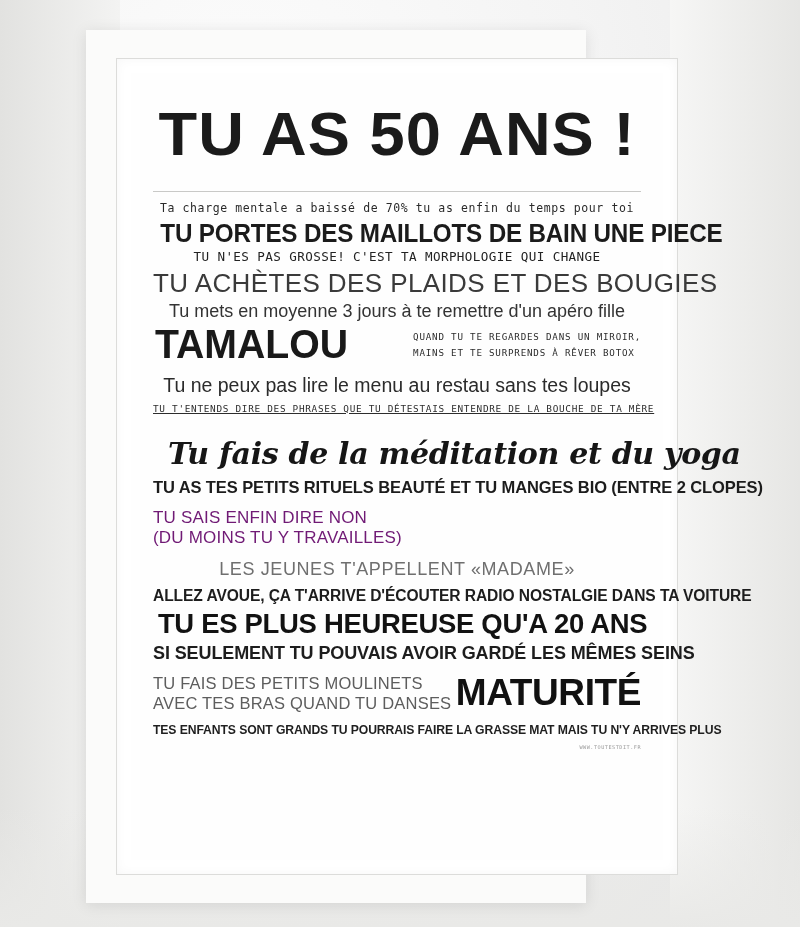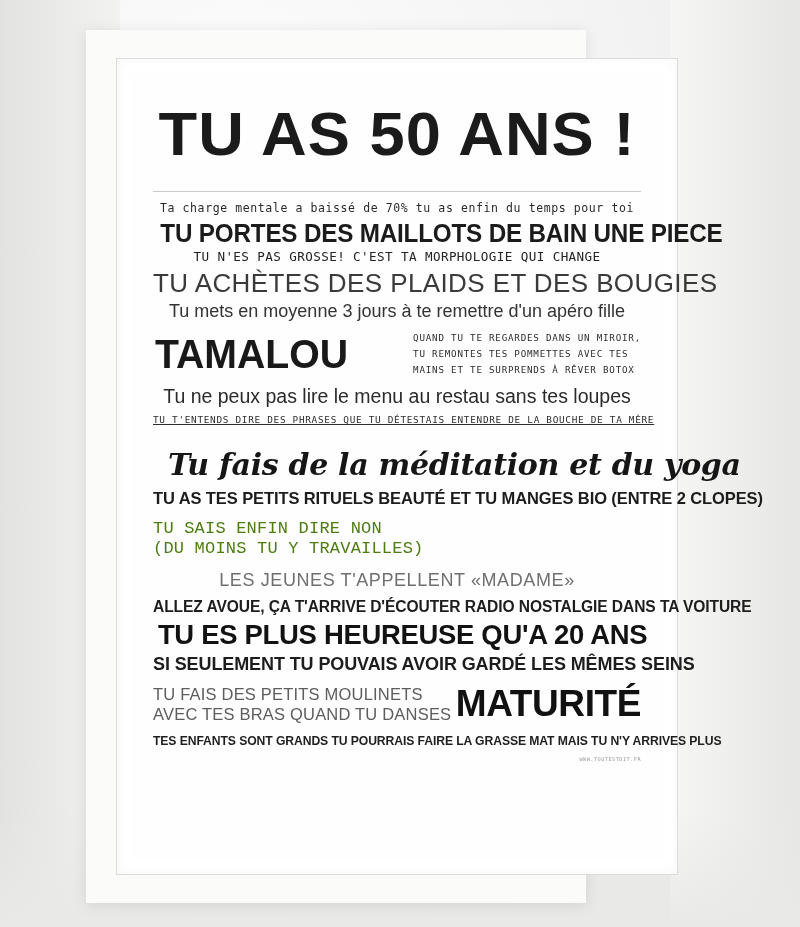--- a/index.html
+++ b/index.html
@@ -136,21 +136,21 @@
     letter-spacing: 0.4px;
     color: #3a3a3a;
     margin-bottom: 6px;
   }
   .l-thin {
     font-family: "Liberation Sans", sans-serif;
     font-weight: normal;
     font-size: 18px;
     letter-spacing: 0px;
     color: #333;
-    margin-bottom: 10px;
+    margin-bottom: 2px;
   }
 
   .row-split {
     display: flex;
     align-items: center;
     justify-content: space-between;
     margin-bottom: 9px;
   }
   .l-tamalou {
     font-family: "Liberation Sans", sans-serif;
@@ -208,24 +208,24 @@
   }
 
   .two-col {
     display: flex;
     align-items: center;
     justify-content: space-between;
     margin-bottom: 12px;
   }
   .col-left {
     text-align: left;
-    font-family: Liberation Mono, monospace;
+    font-family: Liberation Sans, sans-serif;
     font-size: 17px;
     line-height: 1.18;
-    color: #4d7c0f;
+    color: #701a75;
     letter-spacing: 0.2px;
   }
   .col-left span { display: block; white-space: nowrap; }
   .col-right {
     text-align: right;
     font-family: "Liberation Sans", sans-serif;
     font-weight: bold;
     font-size: 17.5px;
     line-height: 1.2;
     color: #161616;
@@ -330,21 +330,20 @@
           <div class="line l-mono-sm">Ta charge mentale a baissé de 70% tu as enfin du temps pour toi</div>
           <div class="line l-bold-cond">TU PORTES DES MAILLOTS DE BAIN UNE PIECE</div>
           <div class="line l-mono-md">TU N'ES PAS GROSSE! C'EST TA MORPHOLOGIE QUI CHANGE</div>
           <div class="line l-light-wide">TU ACHÈTES DES PLAIDS ET DES BOUGIES</div>
           <div class="line l-thin">Tu mets en moyenne 3 jours à te remettre d'un apéro fille</div>
 
           <div class="row-split">
             <div class="l-tamalou">TAMALOU</div>
             <div class="mini-block">
               <span>QUAND TU TE REGARDES DANS UN MIROIR,</span>
-              <span>TU REMONTES TES POMMETTES AVEC TES</span>
               <span>MAINS ET TE SURPRENDS À RÊVER BOTOX</span>
             </div>
           </div>
 
           <div class="line l-serif-mid">Tu ne peux pas lire le menu au restau sans tes loupes</div>
           <div class="line l-mono-tiny">TU T'ENTENDS DIRE DES PHRASES QUE TU DÉTESTAIS ENTENDRE DE LA BOUCHE DE TA MÈRE</div>
           <div class="line l-script">Tu fais de la méditation et du yoga</div>
           <div class="line l-bold-sm">TU AS TES PETITS RITUELS BEAUTÉ ET TU MANGES BIO (ENTRE 2 CLOPES)</div>
 
           <div class="two-col">

